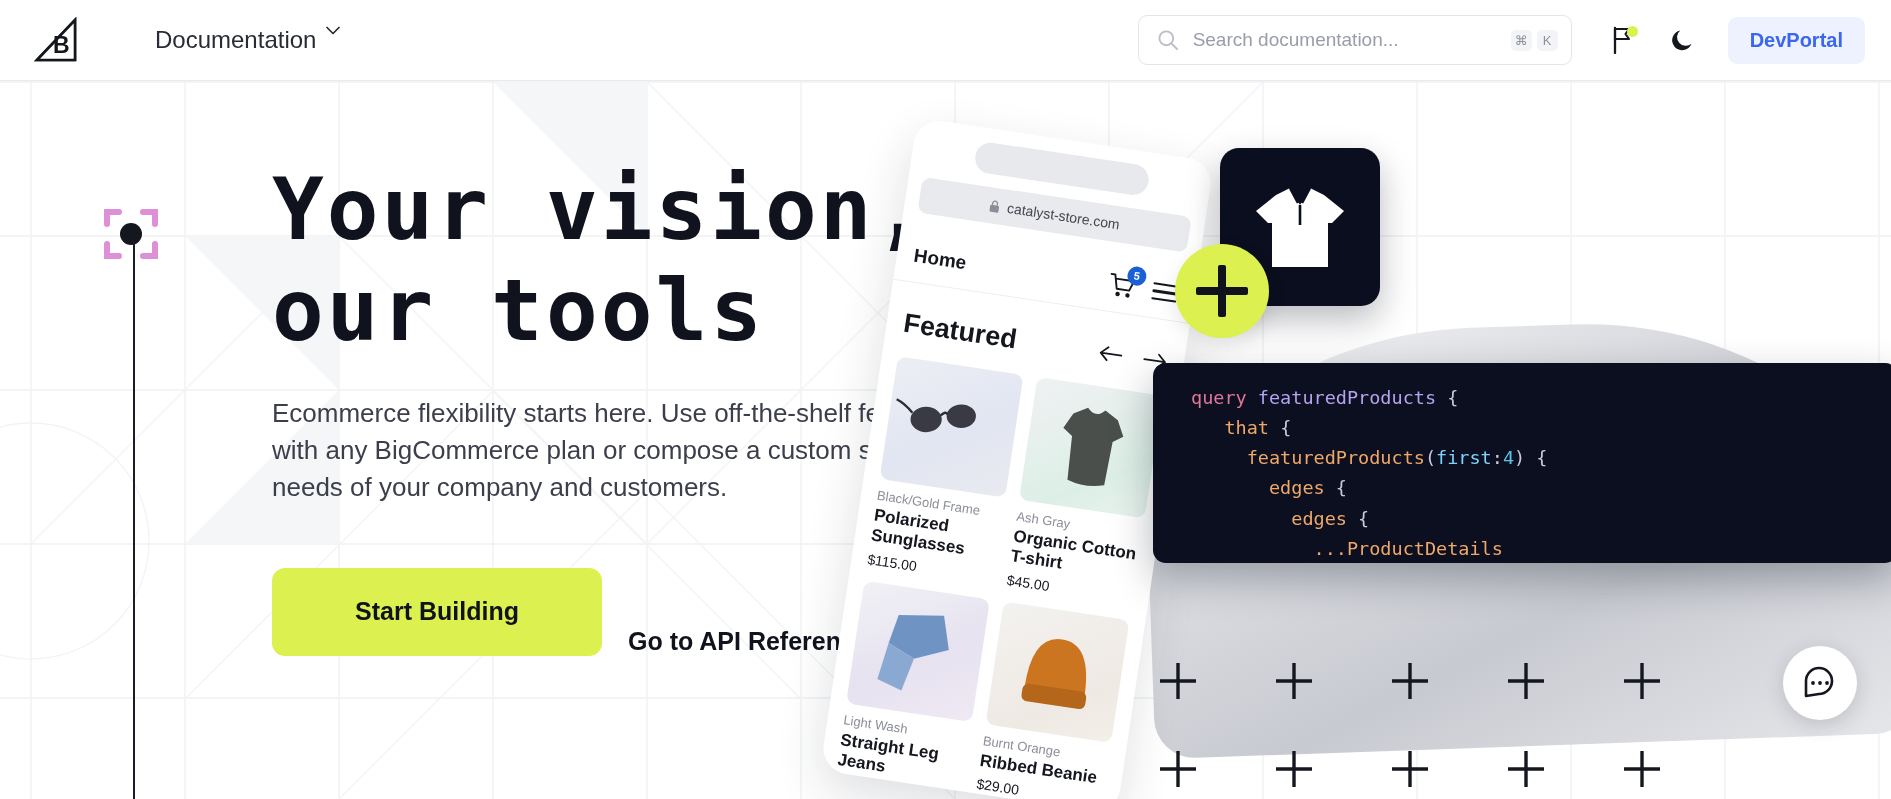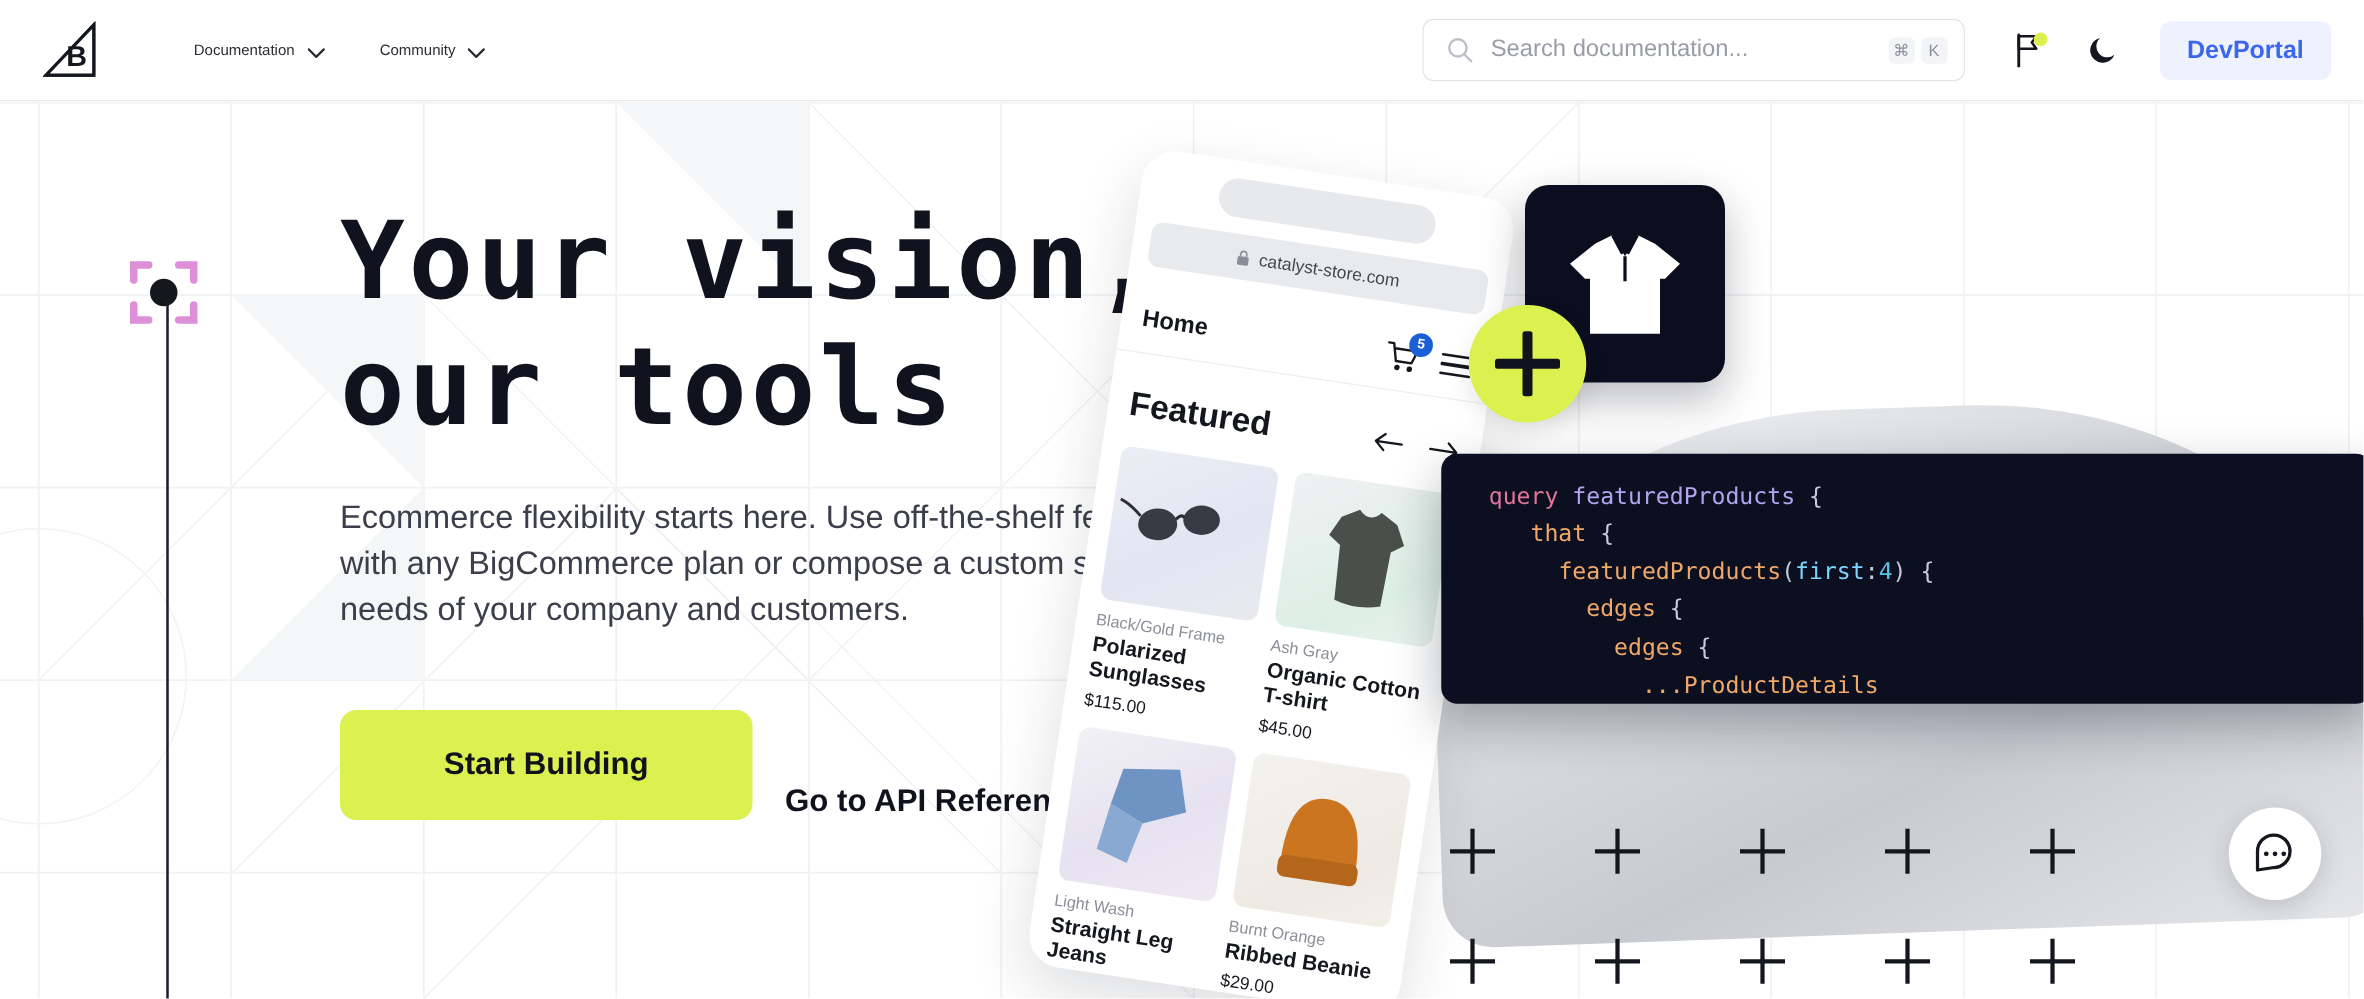--- a/index.html
+++ b/index.html
@@ -17,22 +17,22 @@
     position: absolute; top: 0; left: 0;
     width: 1891px; height: 81px;
     background: #ffffff;
     border-bottom: 1px solid #e9eaee;
     display: flex; align-items: center;
     z-index: 60;
   }
   .logo { margin-left: 31px; width: 50px; height: 52px; display:flex; align-items:center; justify-content:center;}
   .nav { display: flex; align-items: center; margin-left: 52px; gap: 0px; }
   .nav-item {
-    display: flex; align-items: flex-end; gap: 10px;
-    font-size: 12px; color: #2a2c35;
+    display: flex; align-items: flex-start; gap: 10px;
+    font-size: 24px; color: #2a2c35;
     padding: 8px 22px; cursor: pointer; white-space: nowrap;
   }
   .chev { display:inline-block; width:14px; height:9px; }
   .header-right {
     margin-left: auto; display: flex; align-items: center; gap: 0px; margin-right: 26px;
   }
   .searchbox {
     width: 434px; height: 50px;
     border: 1px solid #e4e5ea; border-radius: 9px;
     display: flex; align-items: center; padding: 0 13px 0 18px;
@@ -206,26 +206,20 @@
         <path d="M3 43 L41 3 L41 43 Z" fill="none" stroke="#15171f" stroke-width="2.6"></path>
         <path d="M3 43 L41 43 L41 3 Z" fill="#fff"></path>
         <path d="M3 43 L41 3 L41 43 Z" fill="none" stroke="#15171f" stroke-width="2.6"></path>
         <text x="19" y="36" font-family="Liberation Sans, sans-serif" font-size="23" font-weight="bold" fill="#15171f">B</text>
       </svg>
     </div>
 
     <nav class="nav">
       <div class="nav-item">
         <span>Documentation</span>
-        <svg class="chev" viewBox="0 0 14 9">
-          <path d="M1 1.5 L7 7.5 L13 1.5" fill="none" stroke="#2a2c35" stroke-width="1.7" stroke-linecap="round" stroke-linejoin="round"></path>
-        </svg>
-      </div>
-      <div class="nav-item">
-        <span>Community</span>
         <svg class="chev" viewBox="0 0 14 9">
           <path d="M1 1.5 L7 7.5 L13 1.5" fill="none" stroke="#2a2c35" stroke-width="1.7" stroke-linecap="round" stroke-linejoin="round"></path>
         </svg>
       </div>
     </nav>
 
     <div class="header-right">
 
       <div class="searchbox">
         <svg class="search-icon" viewBox="0 0 22 22">

